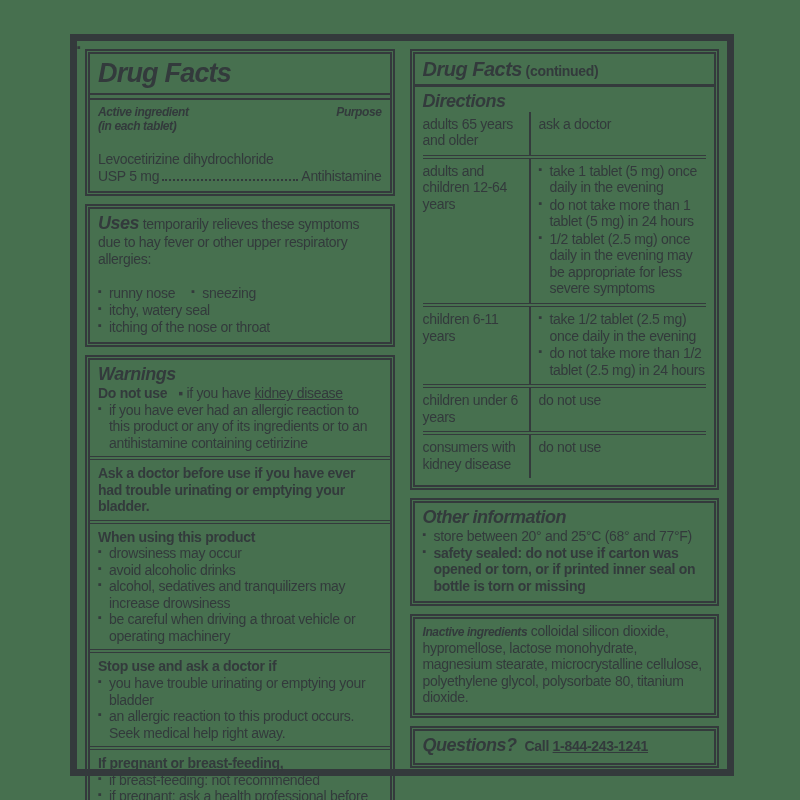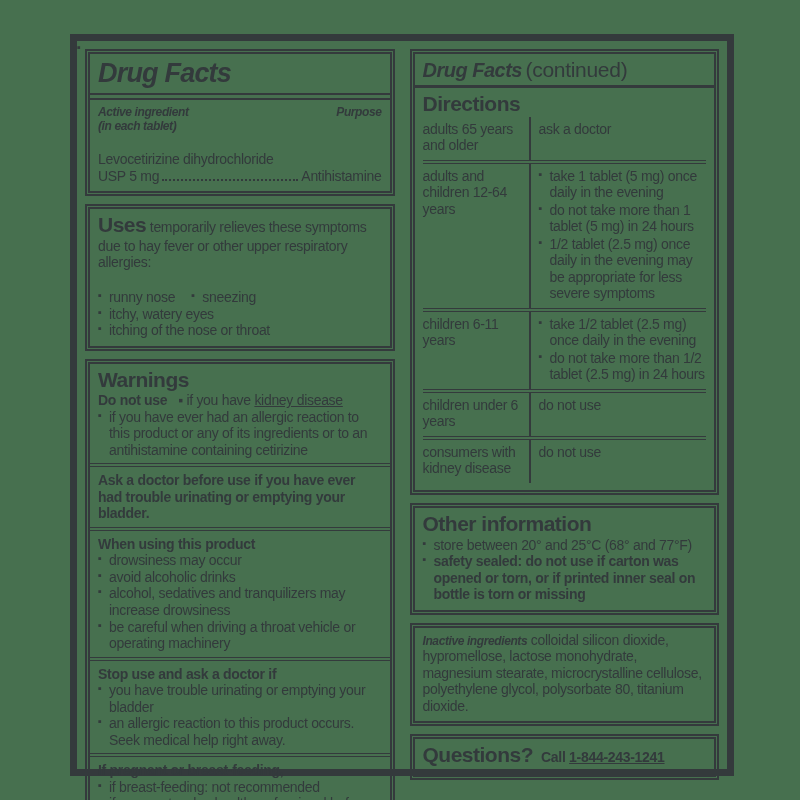--- a/index.html
+++ b/index.html
@@ -21,22 +21,22 @@
   }
   .col { flex:1; display:flex; flex-direction:column; gap:8px; min-width:0; }
   .box {
     border:5px double #343A3C;
     padding:4px 8px 7px 8px;
     font-size:14px; line-height:1.18;
   }
   .grow { flex:1; }
   .h-title { font-style:italic; font-weight:bold; font-size:27px; letter-spacing:-0.8px; }
   .h-title-sm { font-style:italic; font-weight:bold; font-size:20px; letter-spacing:-0.5px; }
-  .h-cont { font-weight:normal; font-style:normal; font-size:21px; }
-  .h-sec { font-weight:bold; font-size:21px; letter-spacing:-0.5px; }
+  .h-cont { font-weight:bold; font-style:normal; font-size:14px; }
+  .h-sec { font-style:italic; font-weight:bold; font-size:18px; letter-spacing:-0.5px; }
   .h-sub { font-style:italic; font-weight:bold; font-size:12px; letter-spacing:-0.4px; }
   .rule-heavy { border-top:7px double #343A3C; margin:3px -8px 5px -8px; }
   .rule-med   { border-top:3px solid  #343A3C; margin:2px -8px 4px -8px; }
   .sep        { border-top:4px double #343A3C; margin:5px -8px 5px -8px; }
   .ai-row { display:flex; justify-content:space-between; align-items:flex-start; }
   .leader-row { display:flex; align-items:flex-end; }
   .leader { flex:1; border-bottom:2px dotted #333A3C; margin:0 3px 3px 3px; }
   b, .bold { font-weight:bold; }
   .b { position:relative; padding-left:11px; }
   .b::before { content:"▪"; position:absolute; left:0; top:0; font-size:11px; }
@@ -78,21 +78,21 @@
     </div>
 
     <div class="box">
       <div>
         <span class="h-sec">Uses</span>
         <span>temporarily relieves these symptoms due to hay fever or other upper respiratory allergies:</span>
       </div>
       <div class="inline-bullets mt2">
         <span class="b">runny nose</span>
         <span class="b">sneezing</span>
-        <span class="b">itchy, watery eyes</span>
+        <span class="b">itchy, watery seal</span>
         <span class="b">itching of the nose or throat</span>
       </div>
     </div>
 
     <div class="box grow">
       <div class="h-sec">Warnings</div>
 
       <div>
         <b>Do not use</b>
         &nbsp;&nbsp;<span class="b" style="display:inline; position:static; padding-left:0;">▪ </span><span>if you have </span><span class="u">kidney disease</span>

